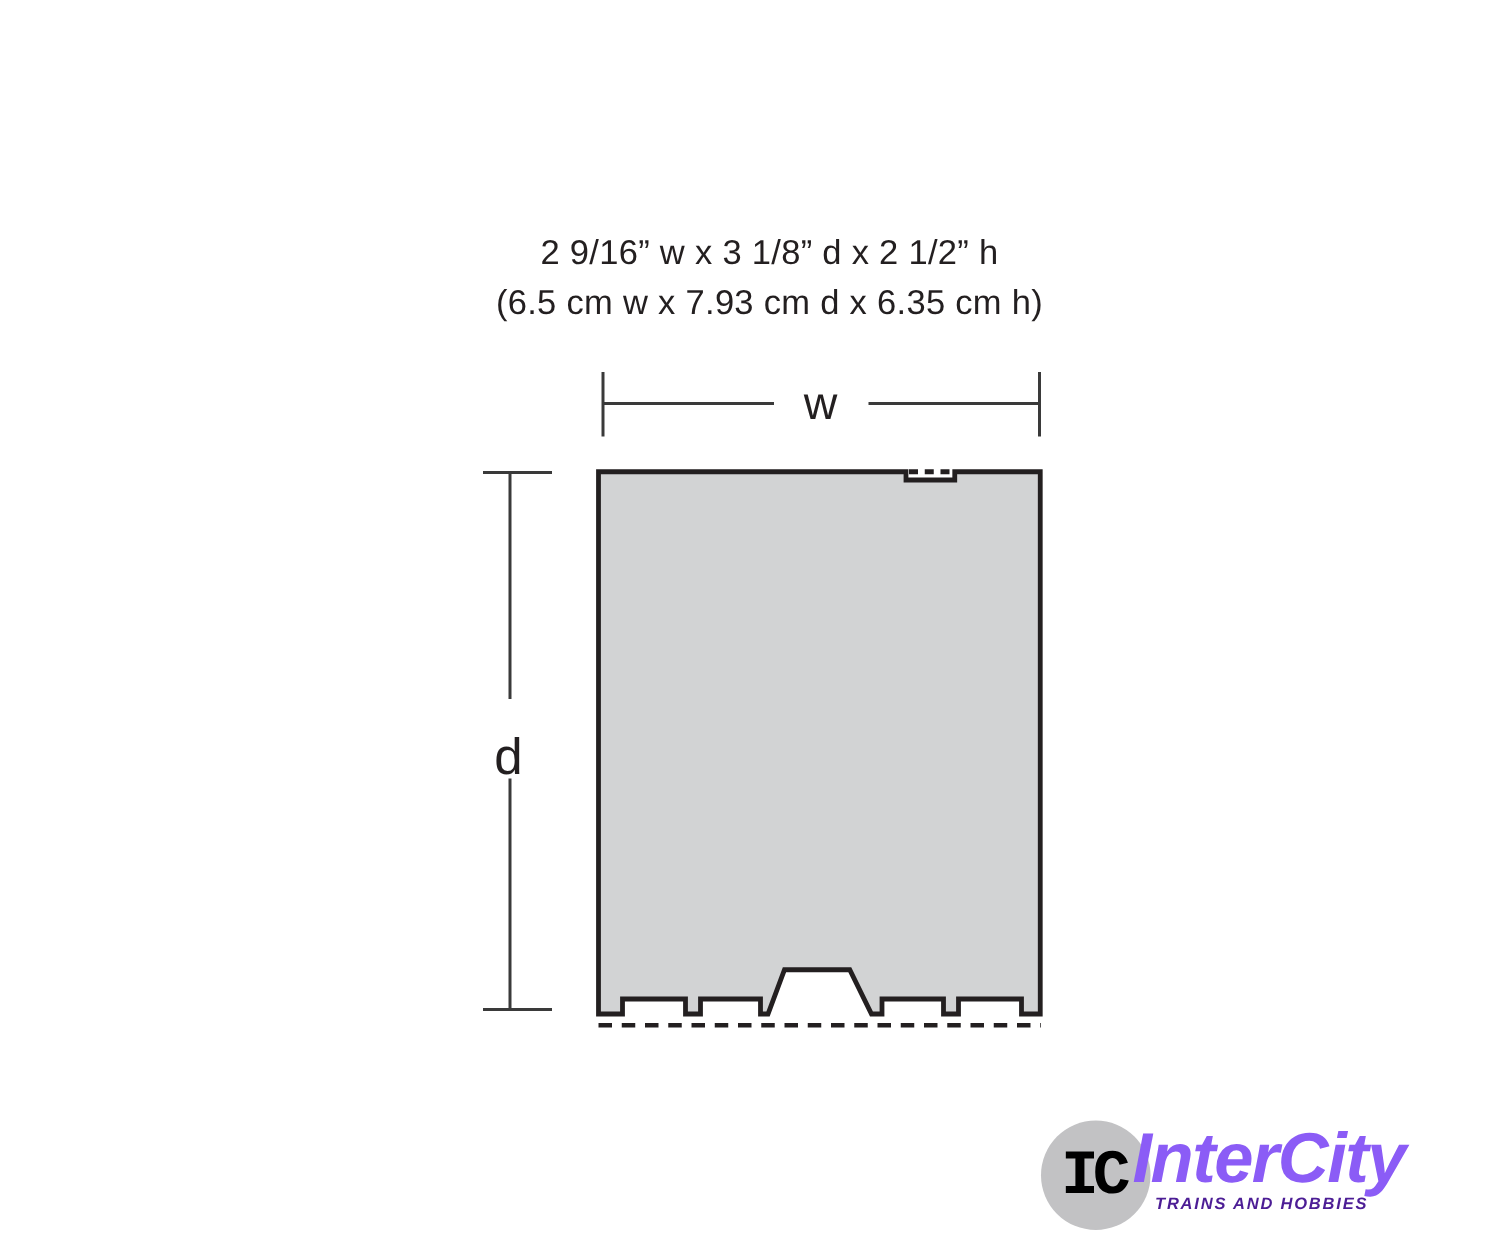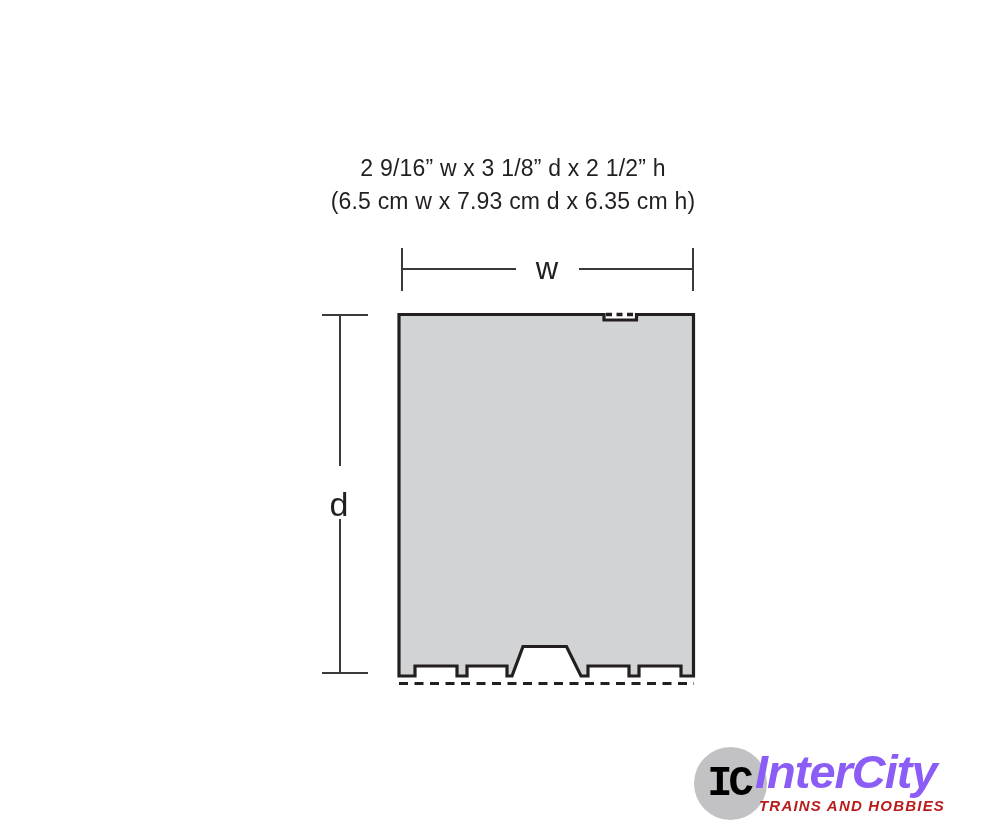--- a/index.html
+++ b/index.html
@@ -75,26 +75,26 @@
     font-size: 47px;
     font-weight: bold;
     font-style: italic;
     line-height: 47px;
     letter-spacing: -1px;
     color: #8b5cf6;
     white-space: nowrap;
   }
   .logo-tagline {
     margin-top: 2px;
-    margin-left: 4px;
-    font-size: 15px;
+    margin-left: 15px;
+    font-size: 11px;
     font-weight: bold;
     font-style: italic;
     letter-spacing: 1.2px;
-    color: #b91c1c;
+    color: #4c1d95;
     white-space: nowrap;
   }
 </style>
 </head>
 <body>
 
 <div class="page">
 
   <div class="dims-text">
     <div>2 9/16” w x 3 1/8” d x 2 1/2” h</div>

